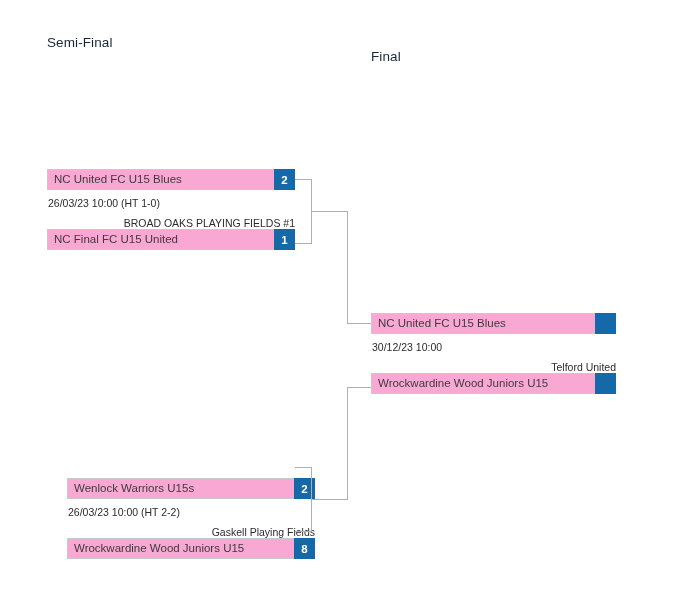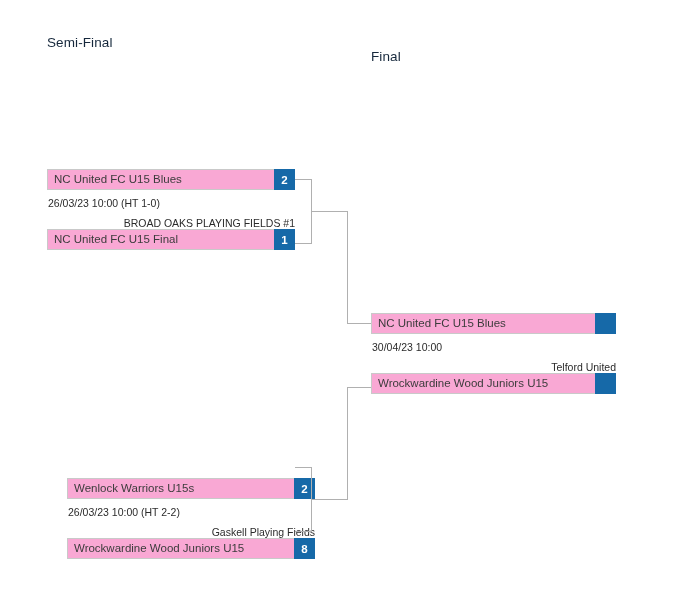--- a/index.html
+++ b/index.html
@@ -113,21 +113,21 @@
 
     <div class="team-row">
       <span class="team-name">NC United FC U15 Blues</span>
       <span class="score-box">2</span>
     </div>
 
     <div class="meta-date">26/03/23 10:00 (HT 1-0)</div>
     <div class="meta-venue">BROAD OAKS PLAYING FIELDS #1</div>
 
     <div class="team-row">
-      <span class="team-name">NC United FC U15 Final</span>
+      <span class="team-name">NC Final FC U15 United</span>
       <span class="score-box">1</span>
     </div>
   </div>
 
   <div class="match" style="left:47px; top:478px; width:248px;margin-left:20px;">
 
     <div class="team-row">
       <span class="team-name">Wenlock Warriors U15s</span>
       <span class="score-box">2</span>
     </div>
@@ -141,21 +141,21 @@
     </div>
   </div>
 
   <div class="match" style="left:371px; top:313px; width:245px;">
 
     <div class="team-row">
       <span class="team-name">NC United FC U15 Blues</span>
       <span class="score-box"></span>
     </div>
 
-    <div class="meta-date">30/04/23 10:00</div>
+    <div class="meta-date">30/12/23 10:00</div>
     <div class="meta-venue">Telford United</div>
 
     <div class="team-row">
       <span class="team-name">Wrockwardine Wood Juniors U15</span>
       <span class="score-box"></span>
     </div>
   </div>
 
   <div class="conn h" style="left:295px; top:179px; width:16px;"></div>
   <div class="conn h" style="left:295px; top:243px; width:16px;"></div>

